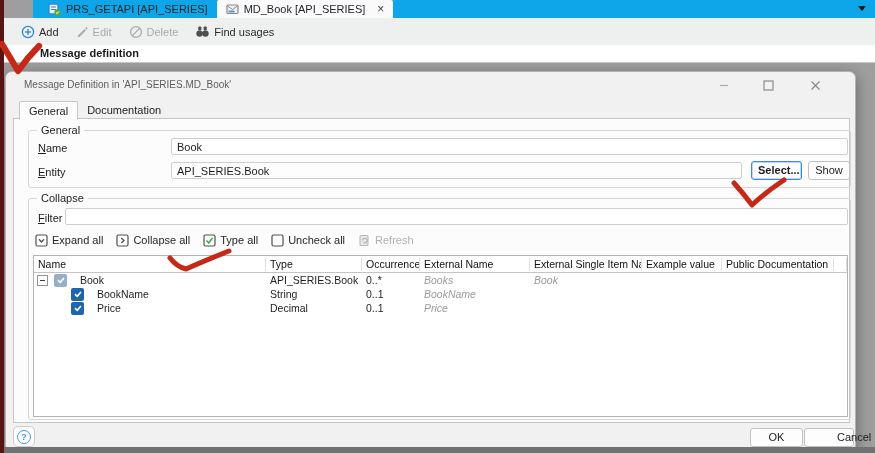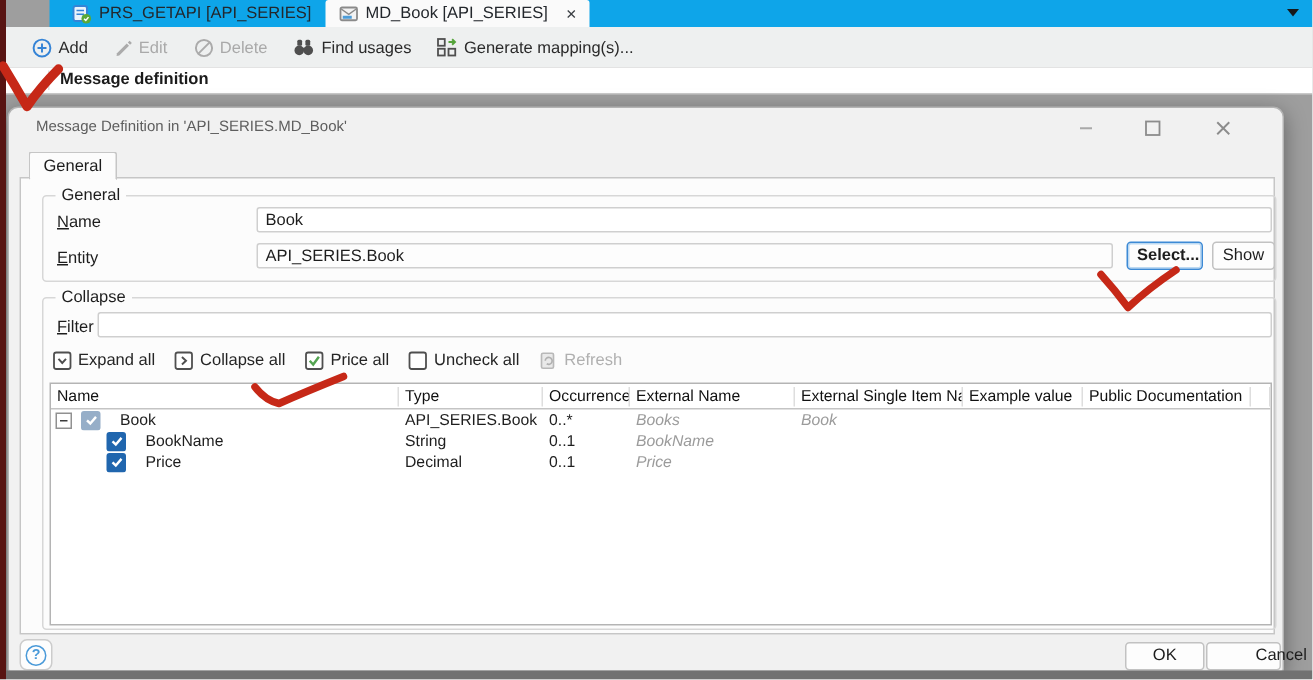--- a/index.html
+++ b/index.html
@@ -119,29 +119,20 @@
     <div class="tbtn">
       <svg class="icn" width="15" height="13" viewBox="0 0 15 13">
           <rect x="3.2" y="1.5" width="3.2" height="4" rx="1" fill="#4f4f4f"></rect>
           <rect x="8.6" y="1.5" width="3.2" height="4" rx="1" fill="#4f4f4f"></rect>
           <circle cx="4.5" cy="8.6" r="3.2" fill="#4f4f4f"></circle>
           <circle cx="10.5" cy="8.6" r="3.2" fill="#4f4f4f"></circle>
           <rect x="6.5" y="6.8" width="2" height="2.2" fill="#4f4f4f"></rect>
         </svg>
       <span>Find usages</span>
     </div>
-    <div class="tbtn">
-      <svg class="icn" width="14" height="13" viewBox="0 0 14 13">
-          <rect x="1" y="1" width="4.5" height="4.5" fill="none" stroke="#4f4f4f" stroke-width="1.2"></rect>
-          <rect x="1" y="7.5" width="4.5" height="4.5" fill="none" stroke="#4f4f4f" stroke-width="1.2"></rect>
-          <rect x="8" y="7.5" width="4.5" height="4.5" fill="none" stroke="#4f4f4f" stroke-width="1.2"></rect>
-          <path d="M8 3 L12 3 M10.4 1.2 L12.3 3 L10.4 4.8" stroke="#55a43a" stroke-width="1.3" fill="none"></path>
-        </svg>
-      <span>Generate mapping(s)...</span>
-    </div>
   </div>
 
   <div class="msgdef-row">Message definition</div>
   <div class="backdrop"></div>
 
   <div class="dialog">
     <div class="dlg-title">Message Definition in 'API_SERIES.MD_Book'</div>
     <span class="winbtn" style="left:704px;">
         <svg width="10" height="10" viewBox="0 0 10 10">
           <line x1="1" y1="5.5" x2="9" y2="5.5" stroke="#a9a9a9" stroke-width="1.2"></line>
@@ -154,20 +145,21 @@
       </span>
     <span class="winbtn" style="left:795px;">
         <svg width="11" height="11" viewBox="0 0 11 11">
           <line x1="1.5" y1="1.5" x2="9.5" y2="9.5" stroke="#8c8c8c" stroke-width="1.3"></line>
           <line x1="9.5" y1="1.5" x2="1.5" y2="9.5" stroke="#8c8c8c" stroke-width="1.3"></line>
         </svg>
       </span>
 
     <div class="dlg-tabs">
       <div class="dtab active">General</div>
+      <div class="dtab">Documentation</div>
     </div>
 
     <div class="dlg-panel">
 
       <div class="groupbox gb-general">
         <span class="legend">General</span>
         <span class="flabel" style="left:9px; top:11px;"><u>N</u>ame</span>
         <input class="tinput" style="left: 142px; top: 7px; width: 677px;" value="Book">
         <span class="flabel" style="left:9px; top:35px;"><u>E</u>ntity</span>
         <input class="tinput" style="left: 142px; top: 31px; width: 571px; background: rgb(253, 253, 253);" readonly="" value="API_SERIES.Book">
@@ -193,21 +185,21 @@
                 <rect x="1" y="1" width="11" height="11" rx="1.5" fill="#fff" stroke="#4f4f4f" stroke-width="1.2"></rect>
                 <path d="M5.3 4 L8 6.5 L5.3 9" fill="none" stroke="#4f4f4f" stroke-width="1.3"></path>
               </svg>
             <span>Collapse all</span>
           </div>
           <div class="sbtn">
             <svg class="icn" width="13" height="13" viewBox="0 0 13 13">
                 <rect x="1" y="1" width="11" height="11" rx="1.5" fill="#fff" stroke="#4f4f4f" stroke-width="1.2"></rect>
                 <path d="M3.5 6.5 L5.8 9 L9.6 3.8" fill="none" stroke="#53a451" stroke-width="1.6"></path>
               </svg>
-            <span>Price all</span>
+            <span>Type all</span>
           </div>
           <div class="sbtn">
             <svg class="icn" width="13" height="13" viewBox="0 0 13 13">
                 <rect x="1" y="1" width="11" height="11" rx="1.5" fill="#fff" stroke="#4f4f4f" stroke-width="1.2"></rect>
               </svg>
             <span>Uncheck all</span>
           </div>
           <div class="sbtn disabled">
             <svg class="icn" width="13" height="13" viewBox="0 0 13 13">
                 <rect x="2" y="1.5" width="8" height="10" rx="1" fill="#e9e9e9" stroke="#b8b8b8" stroke-width="1.1"></rect>

